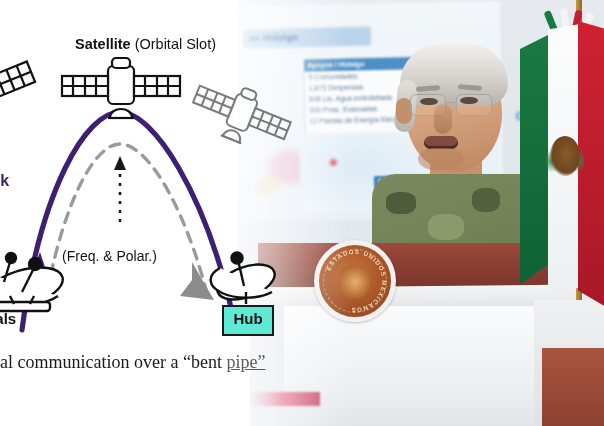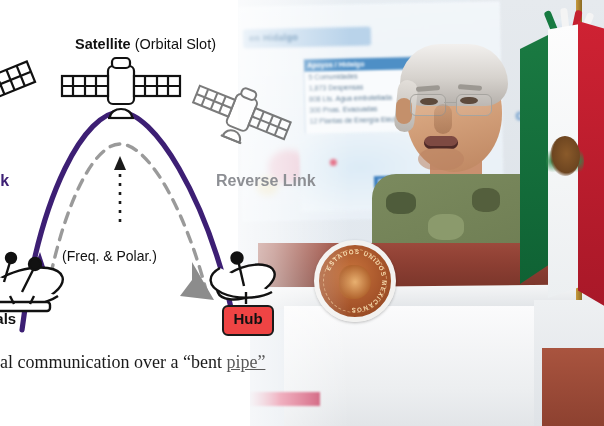--- a/index.html
+++ b/index.html
@@ -147,21 +147,21 @@
   .d-label{position:absolute;white-space:nowrap;color:#111;}
   .t-sat{left:48px;top:36px;font-size:14.5px;margin-left:27px;}
   .t-sat b{font-weight:bold;}
   .t-trans{left:62px;top:228px;font-size:15px;font-weight:bold;text-align:center;}
   .t-trans2{left:62px;top:248px;font-size:14px;}
   .t-fwd{left:-14px;top:172px;font-size:16px;font-weight:bold;color:#3d1f74;}
   .t-rev{left:216px;top:172px;font-size:16px;font-weight:bold;color:#8d8f94;}
   .t-rev2{left:224px;top:194px;font-size:15px;color:#8d8f94;}
   .t-term{left:-18px;top:310px;font-size:15px;font-weight:bold;}
   .hub-box{position:absolute;left:222px;top:305px;width:48px;height:27px;
-        border:2.2px solid #1a1a1a;border-radius:6px;background:#ef4444;}
+        border:2.2px solid #1a1a1a;border-radius:0;background:#5eead4;}
   .hub-box span{display:block;text-align:center;font-size:15px;font-weight:bold;line-height:24px;color:#111;}
   .caption{position:absolute;left:-20px;top:352px;font-size:18px;color:#1a1a1a;
         font-family:"Liberation Serif",serif;white-space:nowrap;}
   .caption i{font-style:normal;color:#5a5a5a;text-decoration:underline;}
 
   svg.vec{position:absolute;left:0;top:0;overflow:visible;}
 </style>
 </head>
 <body>
 
@@ -372,21 +372,20 @@
         <line x1="246" y1="292" x2="246" y2="304"></line>
       </g>
     </svg>
 
     <div class="d-label t-sat">
       <b>Satellite</b><span> (Orbital Slot)</span>
     </div>
 
     <div class="d-label t-fwd">ink</div>
 
-    <div class="d-label t-rev">Reverse Link</div>
 
     <div class="d-label t-trans2">(Freq. &amp; Polar.)</div>
 
     <div class="d-label t-term">inals</div>
 
     <div class="hub-box">
       <span>Hub</span>
     </div>
 
     <div class="caption"><span>sical communication over a “bent </span><i>pipe”</i></div>

